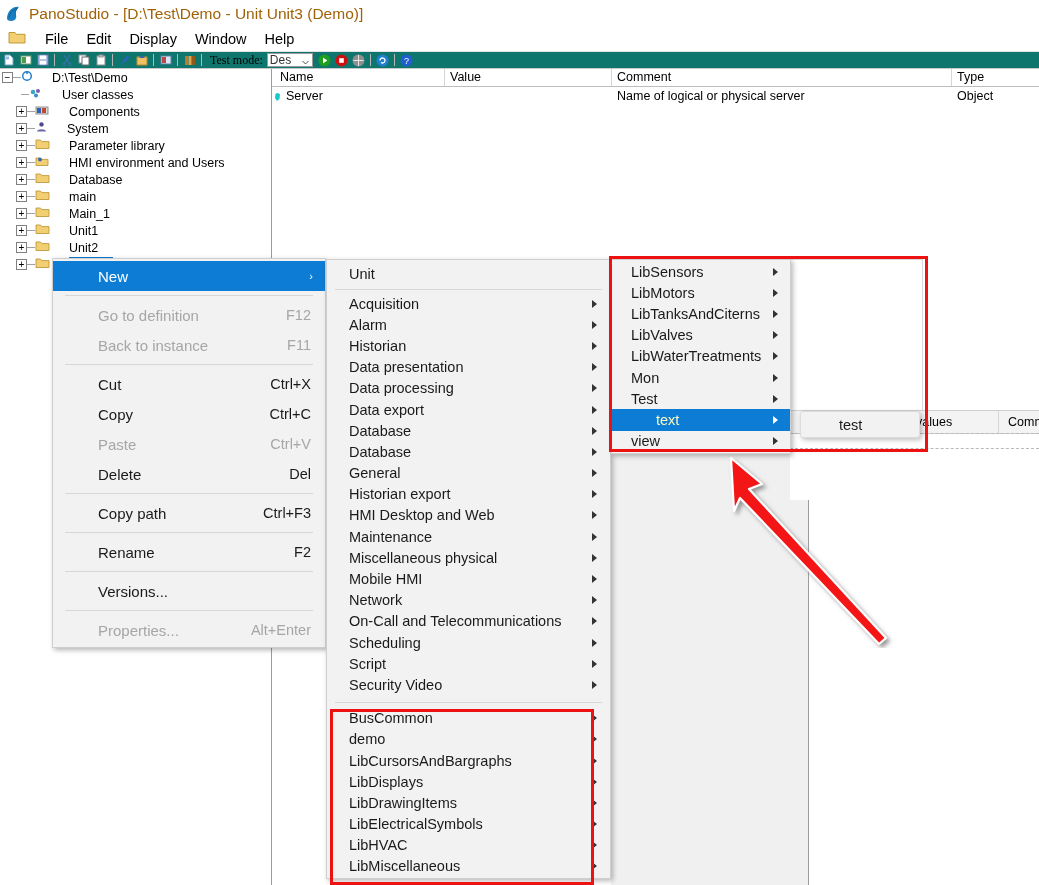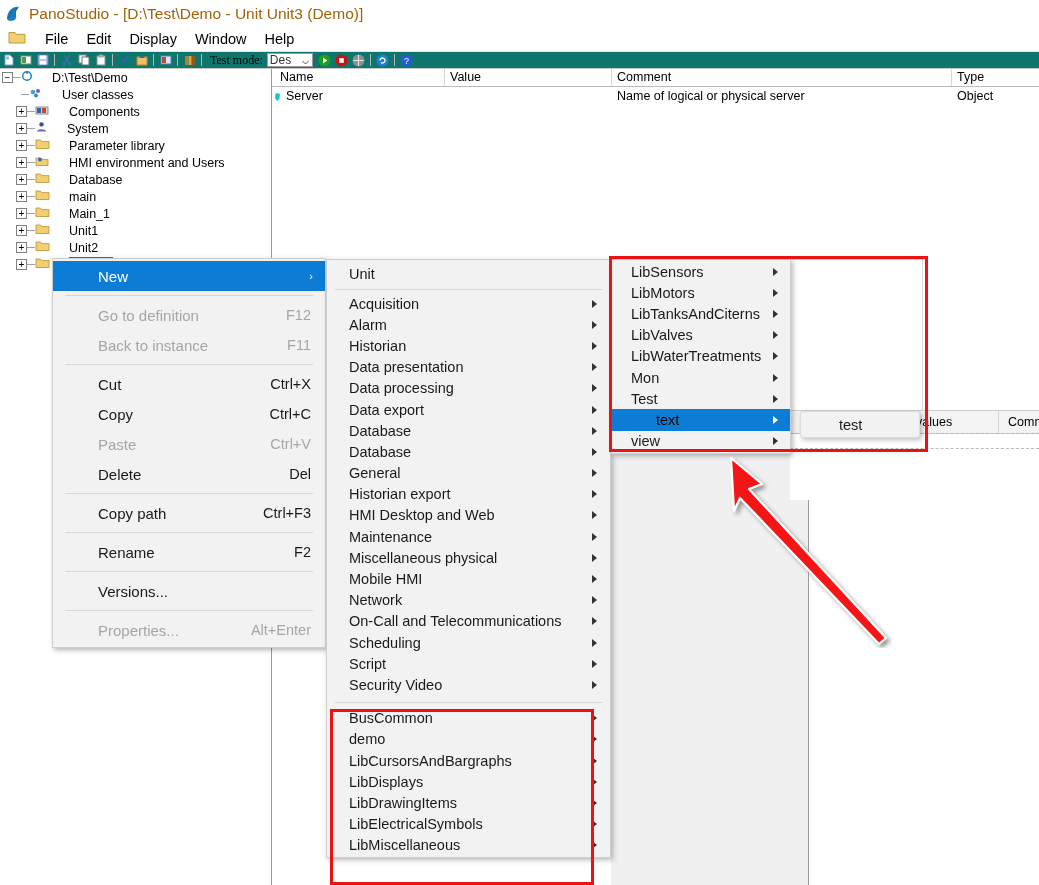--- a/index.html
+++ b/index.html
@@ -185,21 +185,21 @@
     position: absolute; left: 611px; top: 259px; width: 180px;
     background: #f2f2f2; border: 1px solid #cfcfcf;
     box-shadow: 2px 2px 5px rgba(0,0,0,0.28);
     box-sizing: border-box; padding: 1px 0;
   }
   .mi3 {
     position: relative; display: flex; align-items: center;
     height: 21.2px; padding-left: 19px; padding-right: 22px;
     font-size: 14.5px; color: #1a1a1a; white-space: nowrap; cursor: default;
   }
-  .mi3.sel { background: #0c7cd5; color: #000000; padding-left: 44px; }
+  .mi3.sel { background: #0c7cd5; color: #fef9c3; padding-left: 44px; }
   .mi3 .arrow {
     position: absolute; right: 12px; top: 50%; transform: translateY(-50%);
     width: 0; height: 0; border-left: 5px solid #333;
     border-top: 4px solid transparent; border-bottom: 4px solid transparent;
   }
   .mi3.sel .arrow { border-left-color: #fff; }
 
   
   .submenu4 {
     position: absolute; left: 800px; top: 411px; width: 120px; height: 27px;
@@ -703,20 +703,24 @@
     <div class="mi2">
         <span>LibDisplays</span>
         <span class="arrow"></span>
       </div>
     <div class="mi2">
         <span>LibDrawingItems</span>
         <span class="arrow"></span>
       </div>
     <div class="mi2">
         <span>LibElectricalSymbols</span>
+        <span class="arrow"></span>
+      </div>
+    <div class="mi2">
+        <span>LibHVAC</span>
         <span class="arrow"></span>
       </div>
     <div class="mi2">
         <span>LibMiscellaneous</span>
         <span class="arrow"></span>
       </div>
   </div>
 
   <div class="submenu3">
     <div class="mi3">

